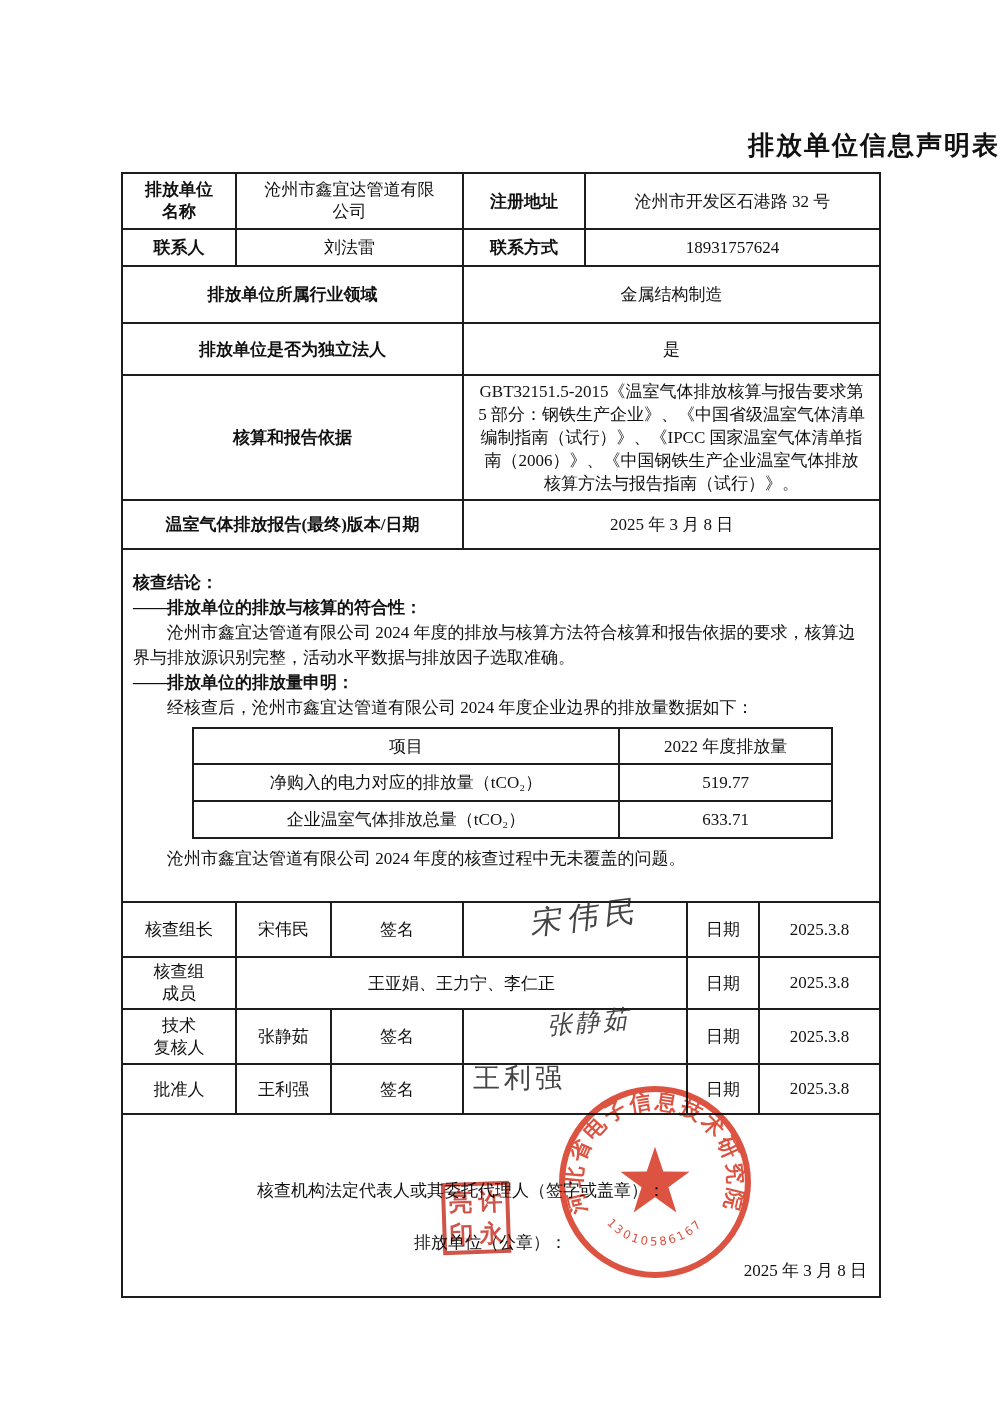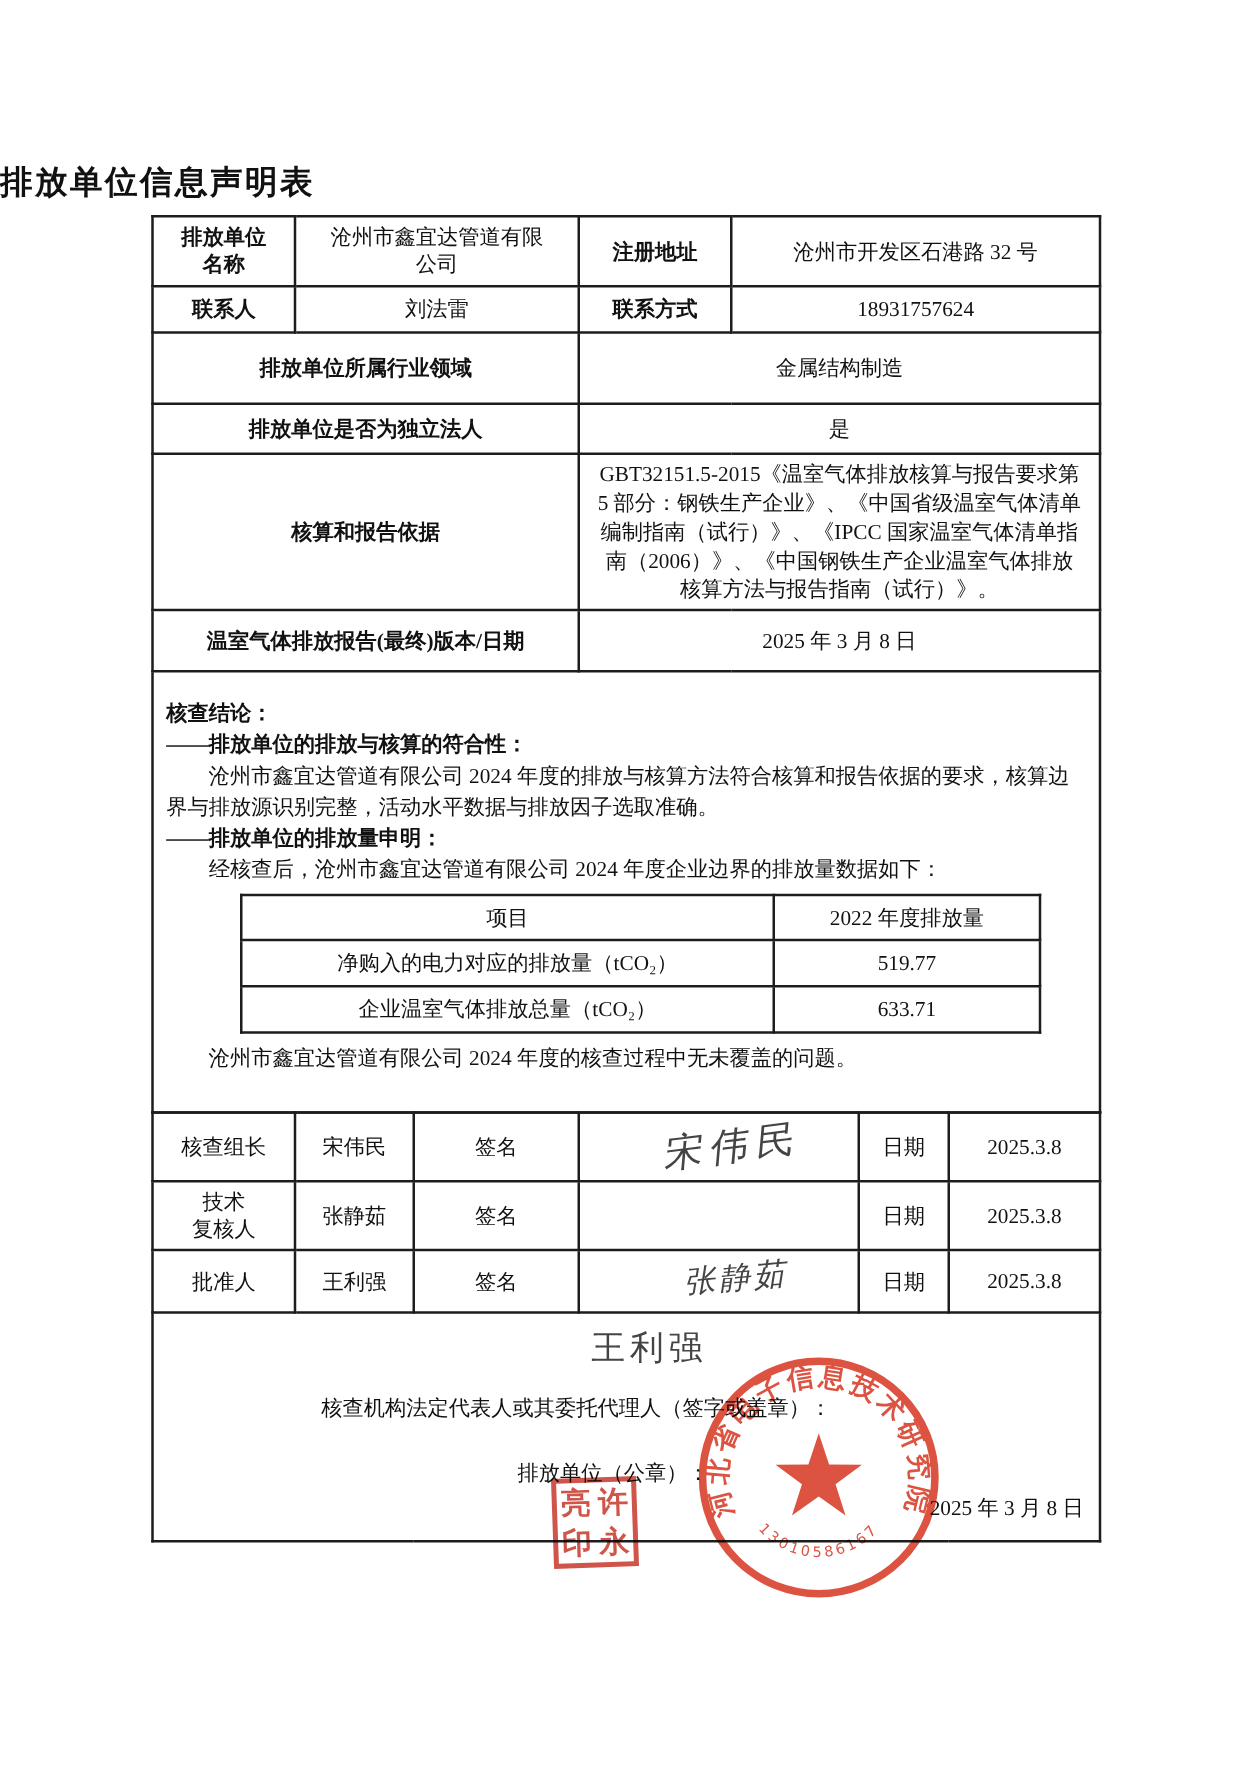--- a/index.html
+++ b/index.html
@@ -6,21 +6,21 @@
   html,body { margin:0; padding:0; background:#ffffff; }
   body {
     width:1000px; height:1415px;
     font-family:"Liberation Serif","DejaVu Serif",serif;
     color:#111;
   }
   .page { position:relative; width:1000px; height:1415px; overflow:hidden; background:#fff; }
 
   .doc-title {
     position:absolute; top:128px; left:0; width:1000px;
-    text-align:left; font-size:26px; font-weight:bold; letter-spacing:2px;
+    text-align:right; font-size:26px; font-weight:bold; letter-spacing:2px;
     margin:0;
   }
 
   .doc { position:absolute; left:121px; top:172px; width:758px; }
 
   table { border-collapse:collapse; table-layout:fixed; width:758px; }
   td, th {
     border:2px solid #1d1d1d;
     font-size:17px; text-align:center; vertical-align:middle;
     padding:2px 6px; font-weight:normal;
@@ -107,21 +107,21 @@
       <tr style="height:37px">
         <th class="lbl">联系人</th>
         <td>刘法雷</td>
         <th class="lbl">联系方式</th>
         <td>18931757624</td>
       </tr>
       <tr style="height:57px">
         <th class="lbl" colspan="2">排放单位所属行业领域</th>
         <td colspan="2">金属结构制造</td>
       </tr>
-      <tr style="height:40px">
+      <tr style="height:52px">
         <th class="lbl" colspan="2">排放单位是否为独立法人</th>
         <td colspan="2">是</td>
       </tr>
       <tr style="height:118px">
         <th class="lbl" colspan="2">核算和报告依据</th>
         <td colspan="2" class="basis-cell">GBT32151.5-2015《温室气体排放核算与报告要求第 5 部分：钢铁生产企业》、《中国省级温室气体清单编制指南（试行）》、《IPCC 国家温室气体清单指南（2006）》、《中国钢铁生产企业温室气体排放核算方法与报告指南（试行）》。</td>
       </tr>
       <tr style="height:49px">
         <th class="lbl" colspan="2">温室气体排放报告(最终)版本/日期</th>
         <td colspan="2">2025 年 3 月 8 日</td>
@@ -172,20 +172,27 @@
         </colgroup>
       <tbody>
           <tr style="height:55px">
         <td class="pre">核查组长</td>
         <td>宋伟民</td>
         <td>签名</td>
         <td class="sig-cell"></td>
         <td>日期</td>
         <td>2025.3.8</td>
       </tr>
+      <tr style="height:52px">
+        <td class="pre">核查组
+成员</td>
+        <td colspan="3">王亚娟、王力宁、李仁正</td>
+        <td>日期</td>
+        <td>2025.3.8</td>
+      </tr>
       <tr style="height:55px">
         <td class="pre">技术
 复核人</td>
         <td>张静茹</td>
         <td>签名</td>
         <td class="sig-cell"></td>
         <td>日期</td>
         <td>2025.3.8</td>
       </tr>
       <tr style="height:50px">

